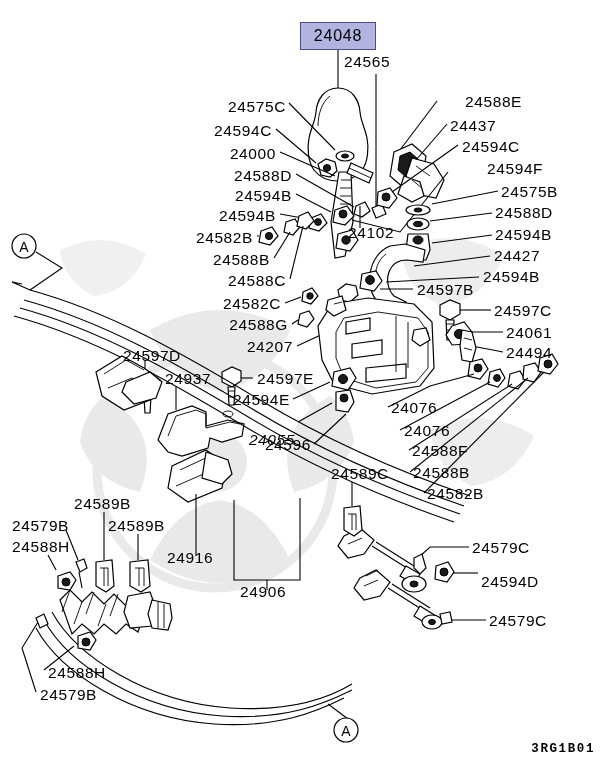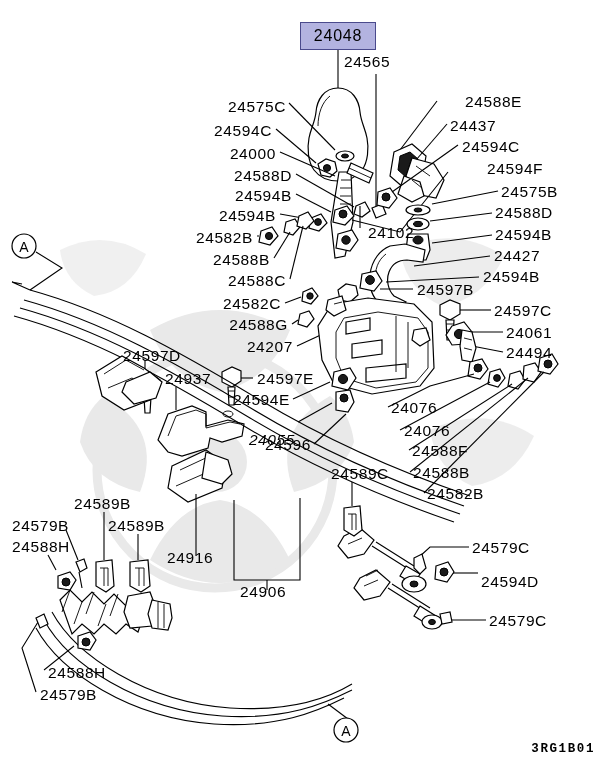--- a/index.html
+++ b/index.html
@@ -445,21 +445,21 @@
       <div class="label anchor-end" style="left: 276px; top: 154px;">24000</div>
       <div class="label anchor-end" style="left: 292px; top: 176px;">24588D</div>
       <div class="label anchor-end" style="left: 292px; top: 196px;">24594B</div>
       <div class="label anchor-end" style="left: 276px; top: 216px;">24594B</div>
       <div class="label anchor-end" style="left: 253px; top: 238px;">24582B</div>
       <div class="label anchor-end" style="left: 270px; top: 260px;">24588B</div>
       <div class="label anchor-end" style="left: 286px; top: 281px;">24588C</div>
       <div class="label anchor-end" style="left: 281px; top: 304px;">24582C</div>
       <div class="label anchor-end" style="left: 288px; top: 325px;">24588G</div>
       <div class="label anchor-end" style="left: 293px; top: 347px;">24207</div>
-      <div class="label anchor-start" style="left: 368px; top: 233px;">24102</div>
+      <div class="label anchor-start" style="left: 348px; top: 233px;">24102</div>
       <div class="label anchor-start" style="left: 440px; top: 102px; margin-left: 25px;">24588E</div>
       <div class="label anchor-start" style="left: 450px; top: 126px; text-align: center;">24437</div>
       <div class="label anchor-start" style="left: 462px; top: 147px;">24594C</div>
       <div class="label anchor-start" style="left: 439px; top: 169px; margin-left: 48px;">24594F</div>
       <div class="label anchor-start" style="left: 501px; top: 192px;">24575B</div>
       <div class="label anchor-start" style="left: 495px; top: 213px;">24588D</div>
       <div class="label anchor-start" style="left: 495px; top: 235px;">24594B</div>
       <div class="label anchor-start" style="left: 494px; top: 256px;">24427</div>
       <div class="label anchor-start" style="left: 483px; top: 277px;">24594B</div>
       <div class="label anchor-start" style="left: 417px; top: 290px;">24597B</div>

